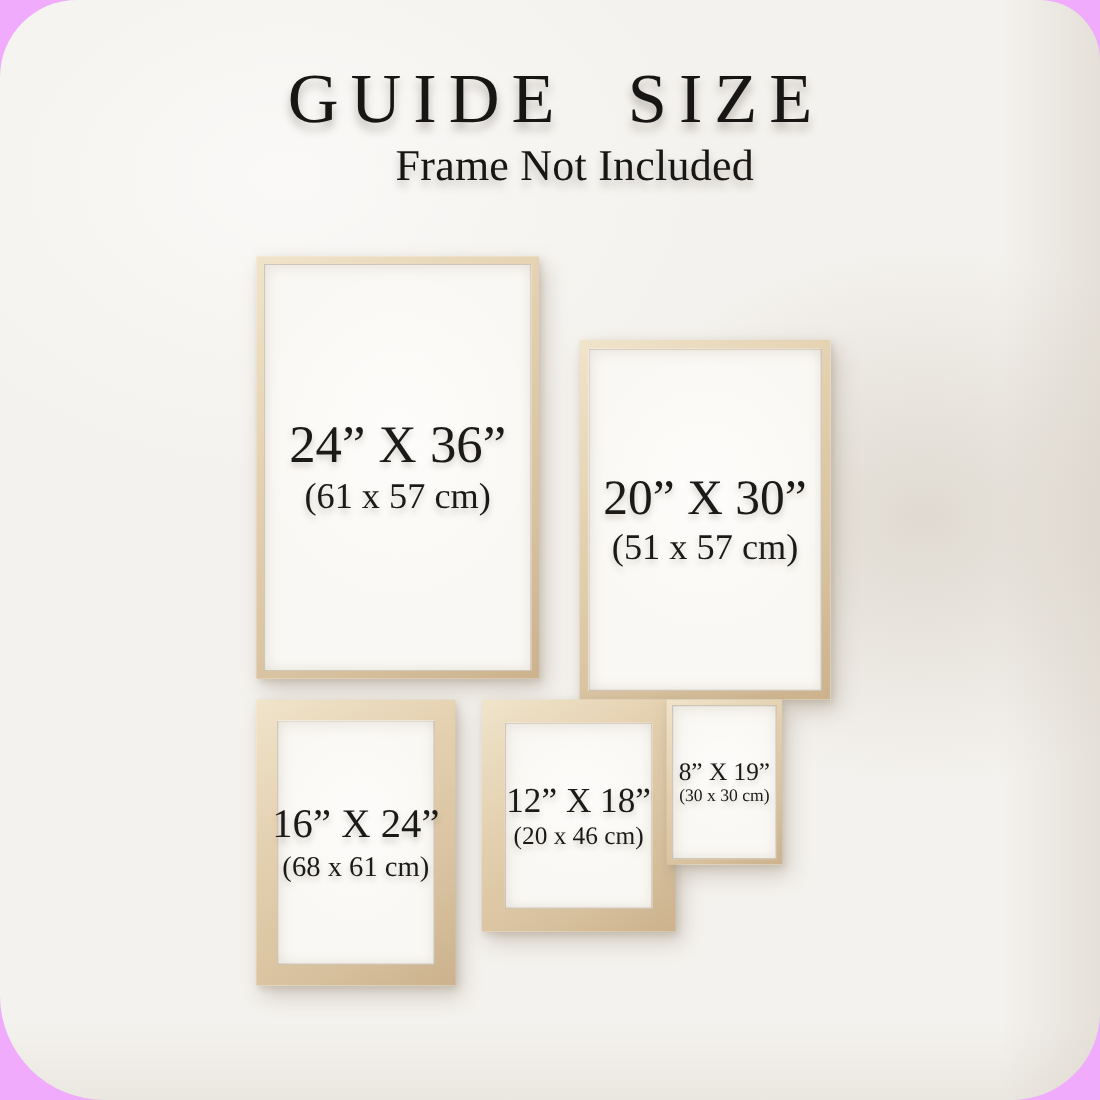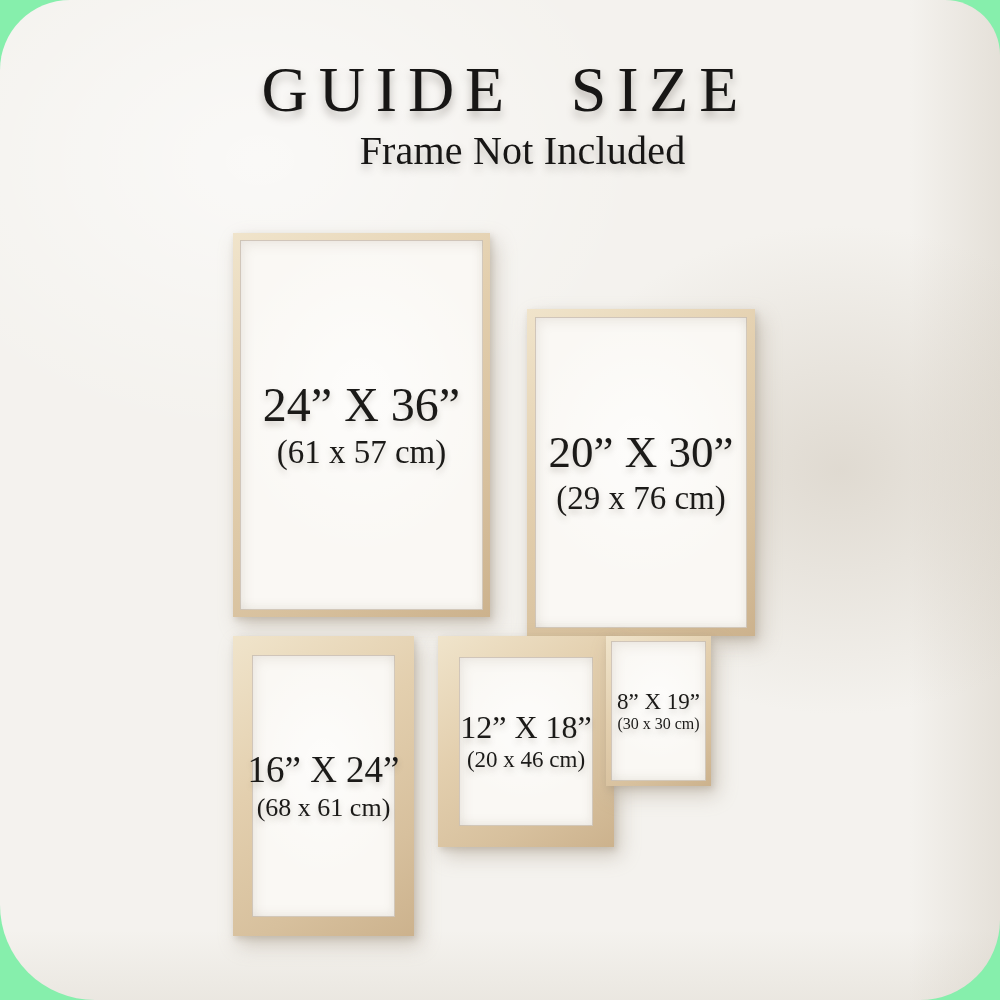--- a/index.html
+++ b/index.html
@@ -7,21 +7,21 @@
     padding: 0;
     background: #ebe9e5;
     font-family: "Liberation Serif", "DejaVu Serif", serif;
   }
   .stage {
     position: relative;
     width: 1000px;
     height: 1000px;
     margin: 0 auto;
     overflow: hidden;
-    background: #86efac;
+    background: #f0abfc;
   }
   
   .backdrop {
     position: absolute;
     inset: 0;
     border-radius: 70px 55px 80px 95px;
     background:
       radial-gradient(42% 34% at 84% 47%, rgba(203,194,180,0.50), transparent 72%),
       radial-gradient(55% 40% at 26% 16%, rgba(255,255,255,0.55), transparent 70%),
       linear-gradient(to right, transparent 91%, rgba(206,198,185,0.40)),
@@ -84,21 +84,21 @@
   }
   
   .f1 { left: 233px; top: 233px; width: 257px; height: 384px; padding: 7px; }
   .f1 .size-in { font-size: 48px; }
   .f1 .size-cm { font-size: 33px; margin-top: 5px; }
   
   .f2 { left: 527px; top: 309px; width: 228px; height: 327px; padding: 8px; }
   .f2 .size-in { font-size: 45px; }
   .f2 .size-cm { font-size: 33px; margin-top: 5px; }
   
-  .f3 { left: 233px; top: 636px; width: 181px; height: 300px; padding: 19px; }
+  .f3 { left: 233px; top: 636px; width: 181px; height: 260px; padding: 19px; }
   .f3 .size-in { font-size: 37px; }
   .f3 .size-cm { font-size: 26px; margin-top: 4px; }
   
   .f4 { left: 438px; top: 636px; width: 176px; height: 211px; padding: 21px; }
   .f4 .size-in { font-size: 32px; }
   .f4 .size-cm { font-size: 23px; margin-top: 3px; }
   
   .f5 { left: 606px; top: 636px; width: 105px; height: 150px; padding: 5px; }
   .f5 .size-in { font-size: 23px; }
   .f5 .size-cm { font-size: 16px; margin-top: 2px; }
@@ -117,21 +117,21 @@
   <div class="frame f1">
     <div class="paper">
       <div class="size-in">24” X 36”</div>
       <div class="size-cm">(61 x 57 cm)</div>
     </div>
   </div>
 
   <div class="frame f2">
     <div class="paper">
       <div class="size-in">20” X 30”</div>
-      <div class="size-cm">(29 x 76 cm)</div>
+      <div class="size-cm">(51 x 57 cm)</div>
     </div>
   </div>
 
   <div class="frame f3">
     <div class="paper">
       <div class="size-in">16” X 24”</div>
       <div class="size-cm">(68 x 61 cm)</div>
     </div>
   </div>
 

